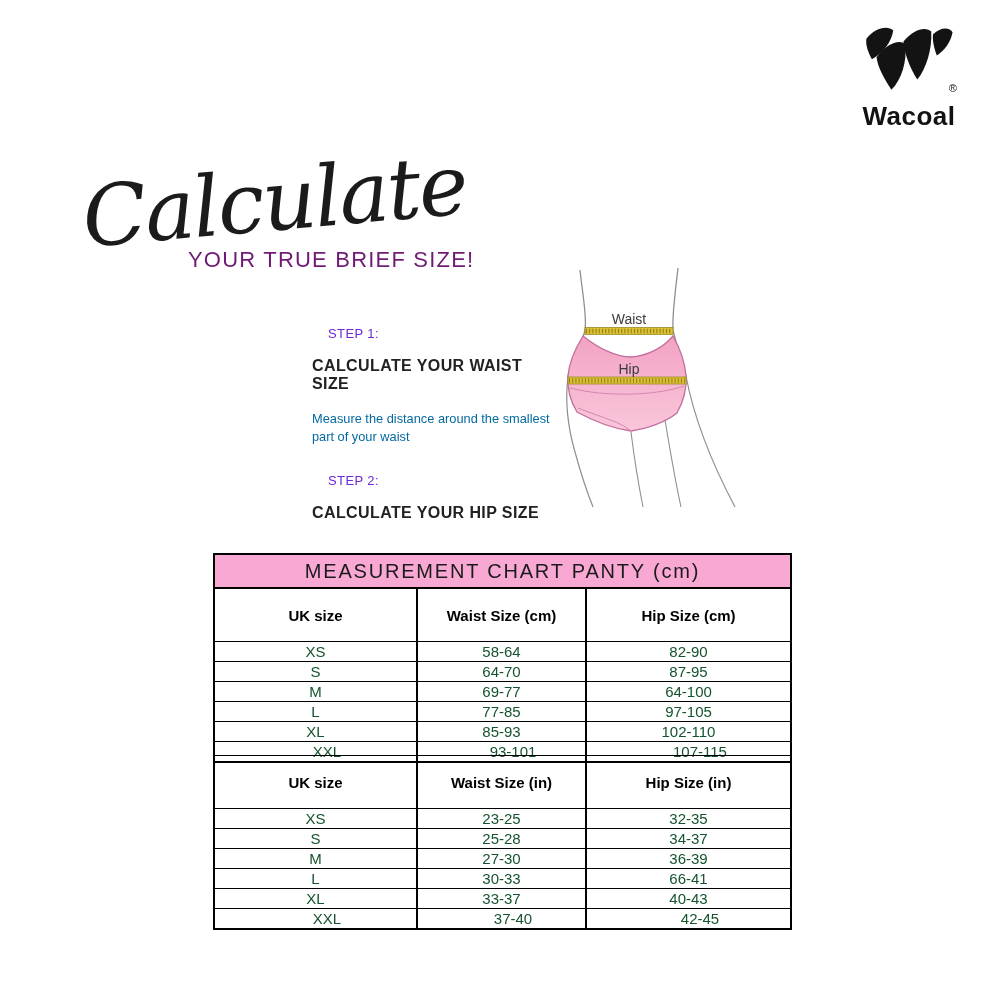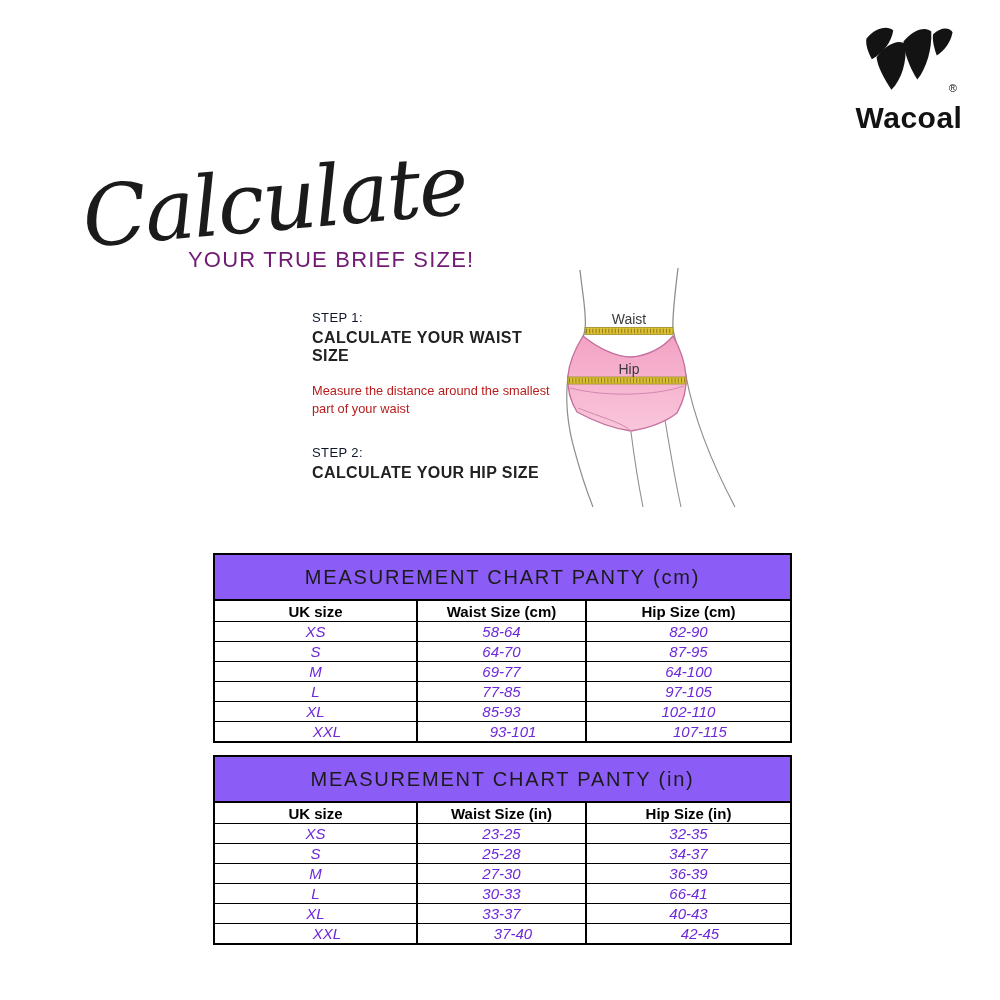--- a/index.html
+++ b/index.html
@@ -3,55 +3,55 @@
 <meta charset="utf-8">
 <style>
   html,body{margin:0;padding:0;background:#fff;}
   .canvas{
     position:relative;width:1000px;height:1000px;background:#ffffff;overflow:hidden;
     font-family:"Liberation Sans",sans-serif;color:#2b2b2b;
   }
   
   .logo{position:absolute;top:24px;right:32px;width:118px;text-align:center;}
   .logo svg{display:block;margin:0 auto;}
-  .wordmark{font-size:30px;font-weight:700;letter-spacing:.5px;color:#121212;margin-top:1px;}
+  .wordmark{font-size:26px;font-weight:700;letter-spacing:.5px;color:#121212;margin-top:1px;}
   
   .script-title{
     position:absolute;left:82px;top:152px;
     font-family:"DejaVu Serif",serif;font-style:italic;font-weight:400;
     font-size:84px;color:#1b1b1b;transform:rotate(-5deg);letter-spacing:-2px;white-space:nowrap;
   }
   .subtitle{
     position:absolute;left:188px;top:247px;font-size:22px;letter-spacing:1.2px;
     color:#701a75;white-space:nowrap;
   }
   
   .steps{position:absolute;left:312px;top:310px;width:248px;}
-  .step-label{font-size:13px;letter-spacing:.4px;color:#0f172a;margin:0;}
+  .step-label{font-size:13px;letter-spacing:.4px;color:#6d28d9;margin:16px;}
   .step-heading{font-size:16px;font-weight:700;letter-spacing:.4px;color:#222;margin:4px 0 0 0;}
-  .step-body{font-size:12.8px;line-height:1.4;color:#b91c1c;margin:17px 0 0 0;}
+  .step-body{font-size:12.8px;line-height:1.4;color:#0369a1;margin:17px 0 0 0;}
   .step+.step{margin-top:27px;}
   
   .figure{position:absolute;left:545px;top:256px;}
   
   .size-table{position:absolute;left:213px;width:577px;border-collapse:collapse;table-layout:fixed;}
   .size-table-cm{top:553px;}
   .size-table-in{top:755px;}
   .size-table th,.size-table td{border:1px solid #000;text-align:center;}
   .size-table th.t-title{
-    background:#8b5cf6;border:2px solid #000;font-size:20px;font-weight:400;
-    letter-spacing:1.8px;color:#1b1b1b;padding:10px 0;height:24px;
+    background:#f9a8d4;border:2px solid #000;font-size:20px;font-weight:400;
+    letter-spacing:1.8px;color:#1b1b1b;padding:4px 0;height:24px;
   }
   .size-table th.col{
-    font-size:15px;font-weight:700;padding:0;height:20px;
+    font-size:15px;font-weight:700;padding:16px;height:20px;
     border-left-width:2px;border-right-width:2px;color:#000;
   }
   .size-table td{
-    font-size:15px;padding:0;height:19px;color:#6d28d9;
-    border-left-width:2px;border-right-width:2px;font-style:italic;
+    font-size:15px;padding:0;height:19px;color:#14532d;
+    border-left-width:2px;border-right-width:2px;
   }
   .size-table tr:last-child td{border-bottom-width:2px;padding-left:23px;}
 </style>
 </head>
 <body>
 
 <div class="canvas">
 
   <div class="logo">
     <svg width="100" height="76" viewBox="0 0 100 82">
@@ -166,23 +166,20 @@
   </table>
 
   <table class="size-table size-table-in">
     <colgroup>
         <col style="width:203px">
         <col style="width:169px">
         <col style="width:205px">
       </colgroup>
     <thead>
       <tr>
-          <th class="t-title" colspan="3">MEASUREMENT CHART PANTY (in)</th>
-        </tr>
-      <tr>
           <th class="col">UK size</th>
           <th class="col">Waist Size (in)</th>
           <th class="col">Hip Size (in)</th>
         </tr>
     </thead>
     <tbody>
         <tr>
           <td>XS</td>
           <td>23-25</td>
           <td>32-35</td>

